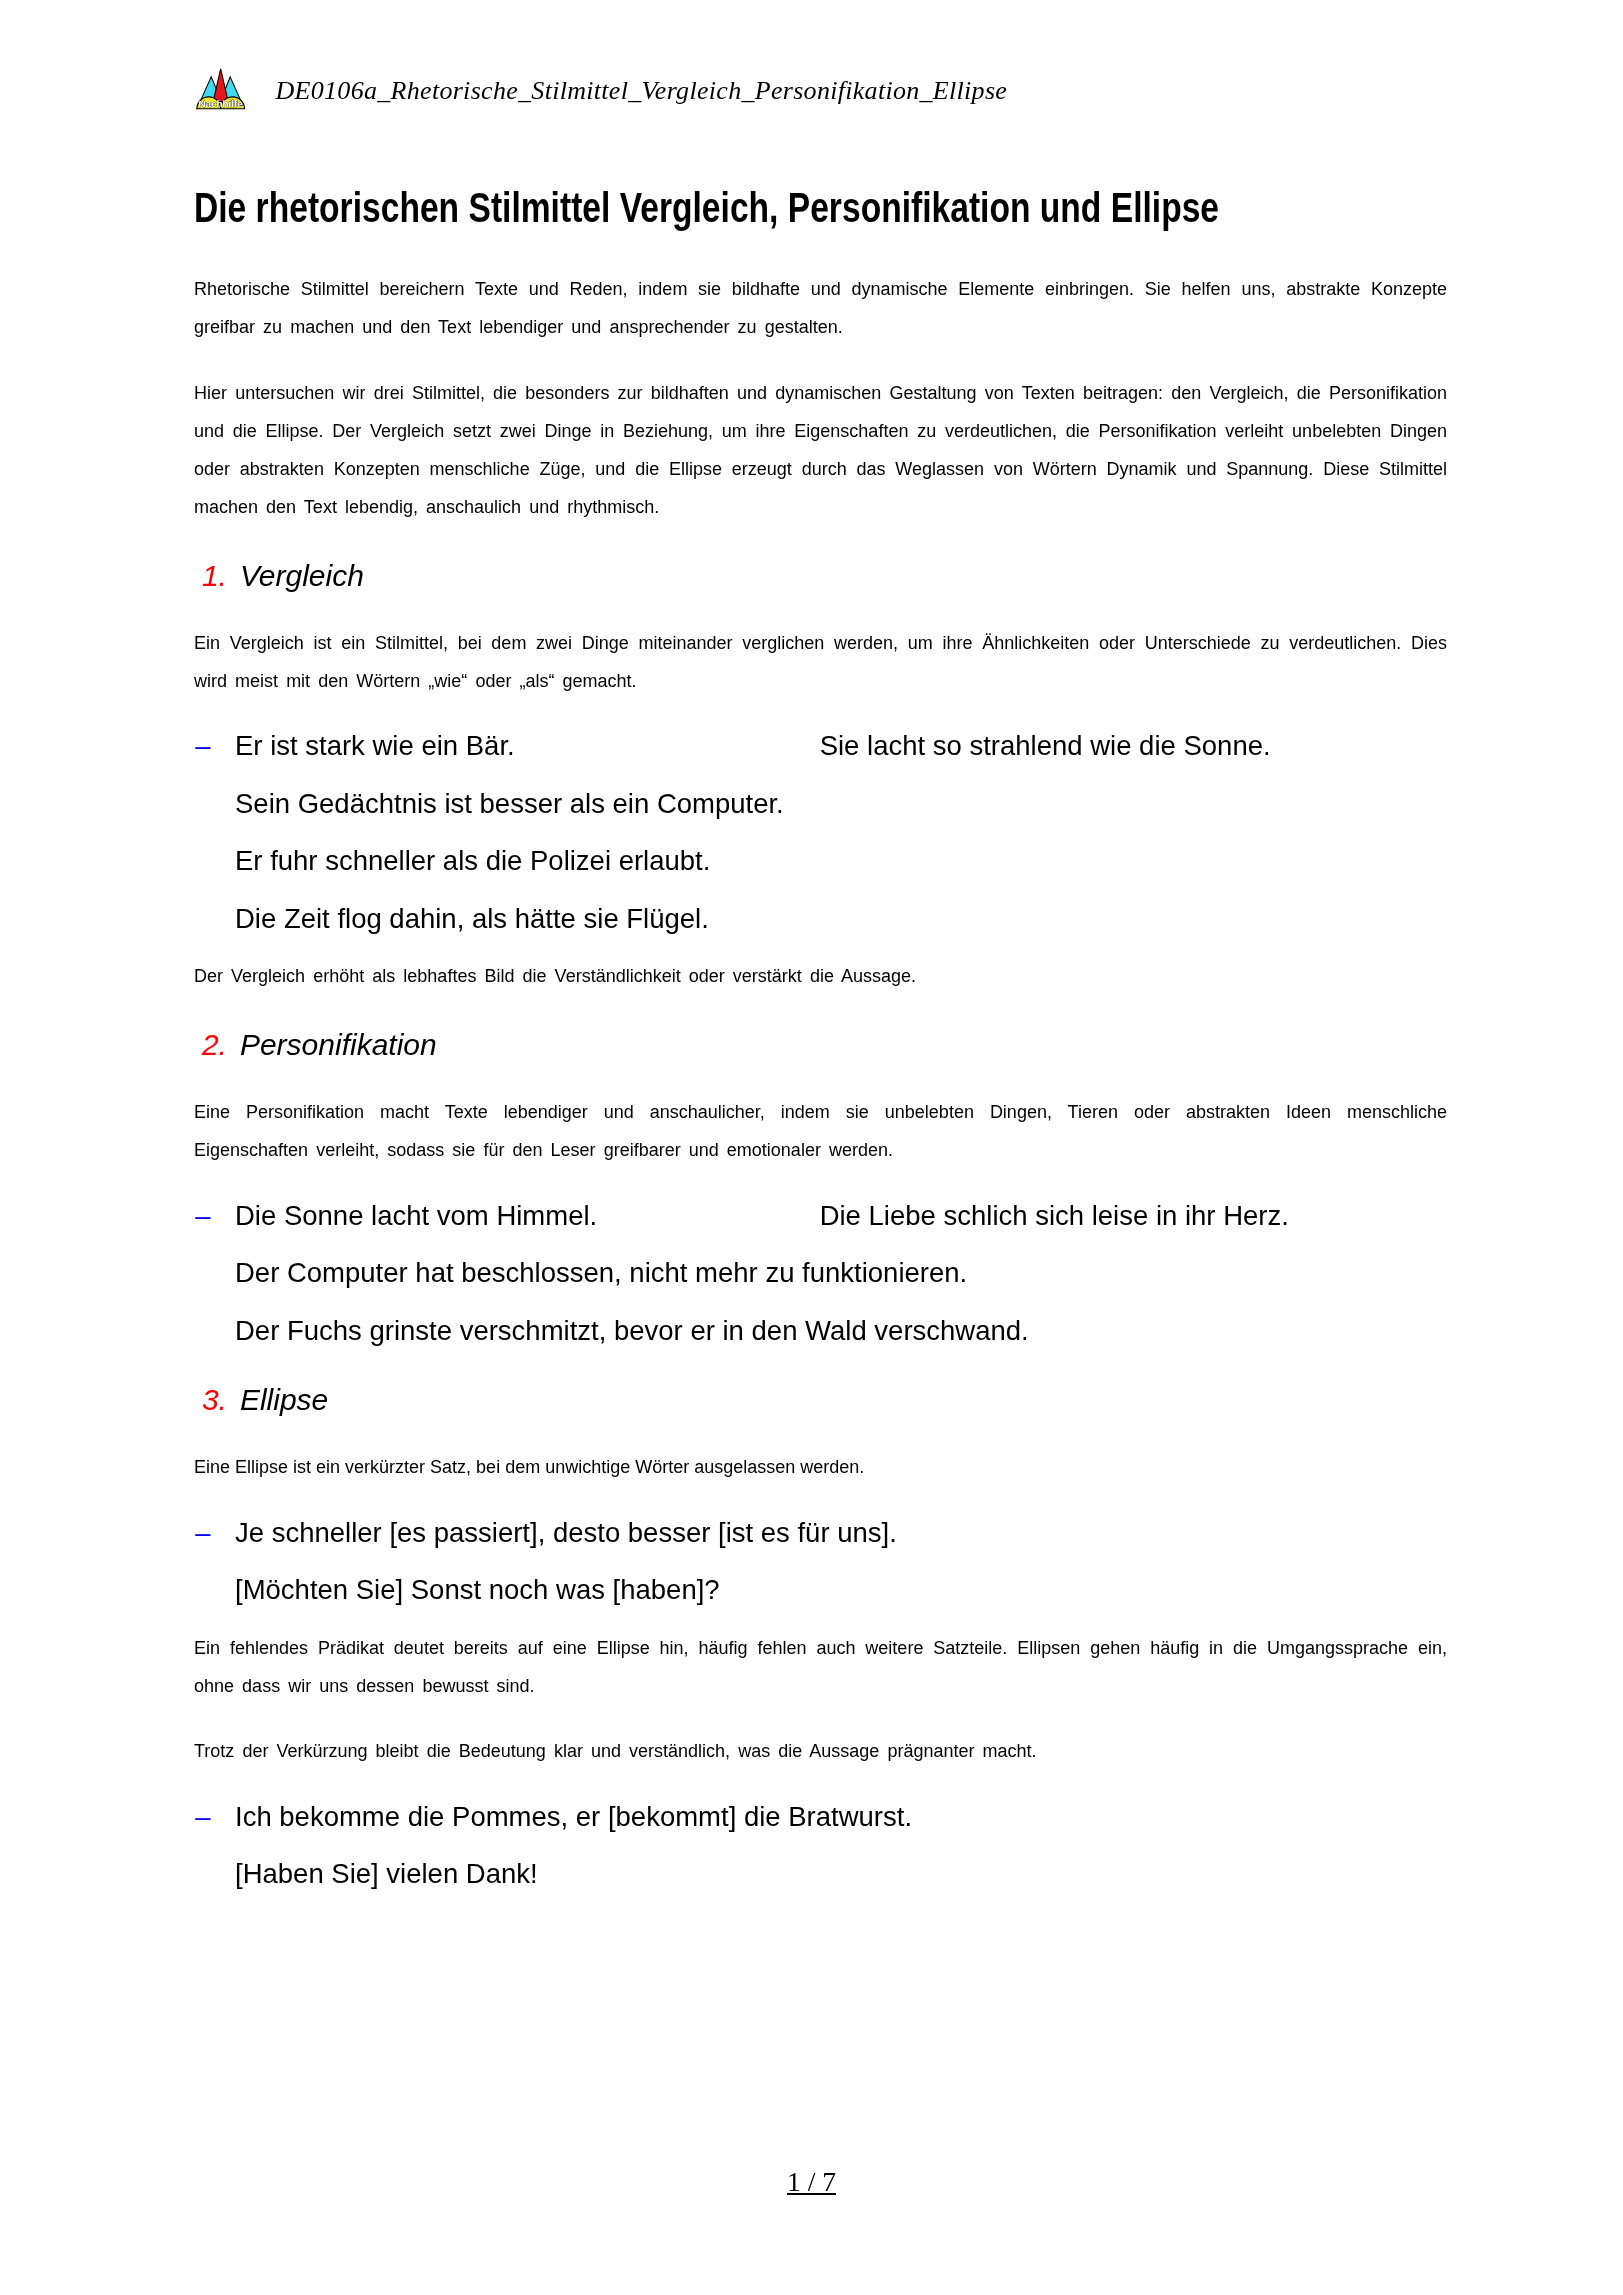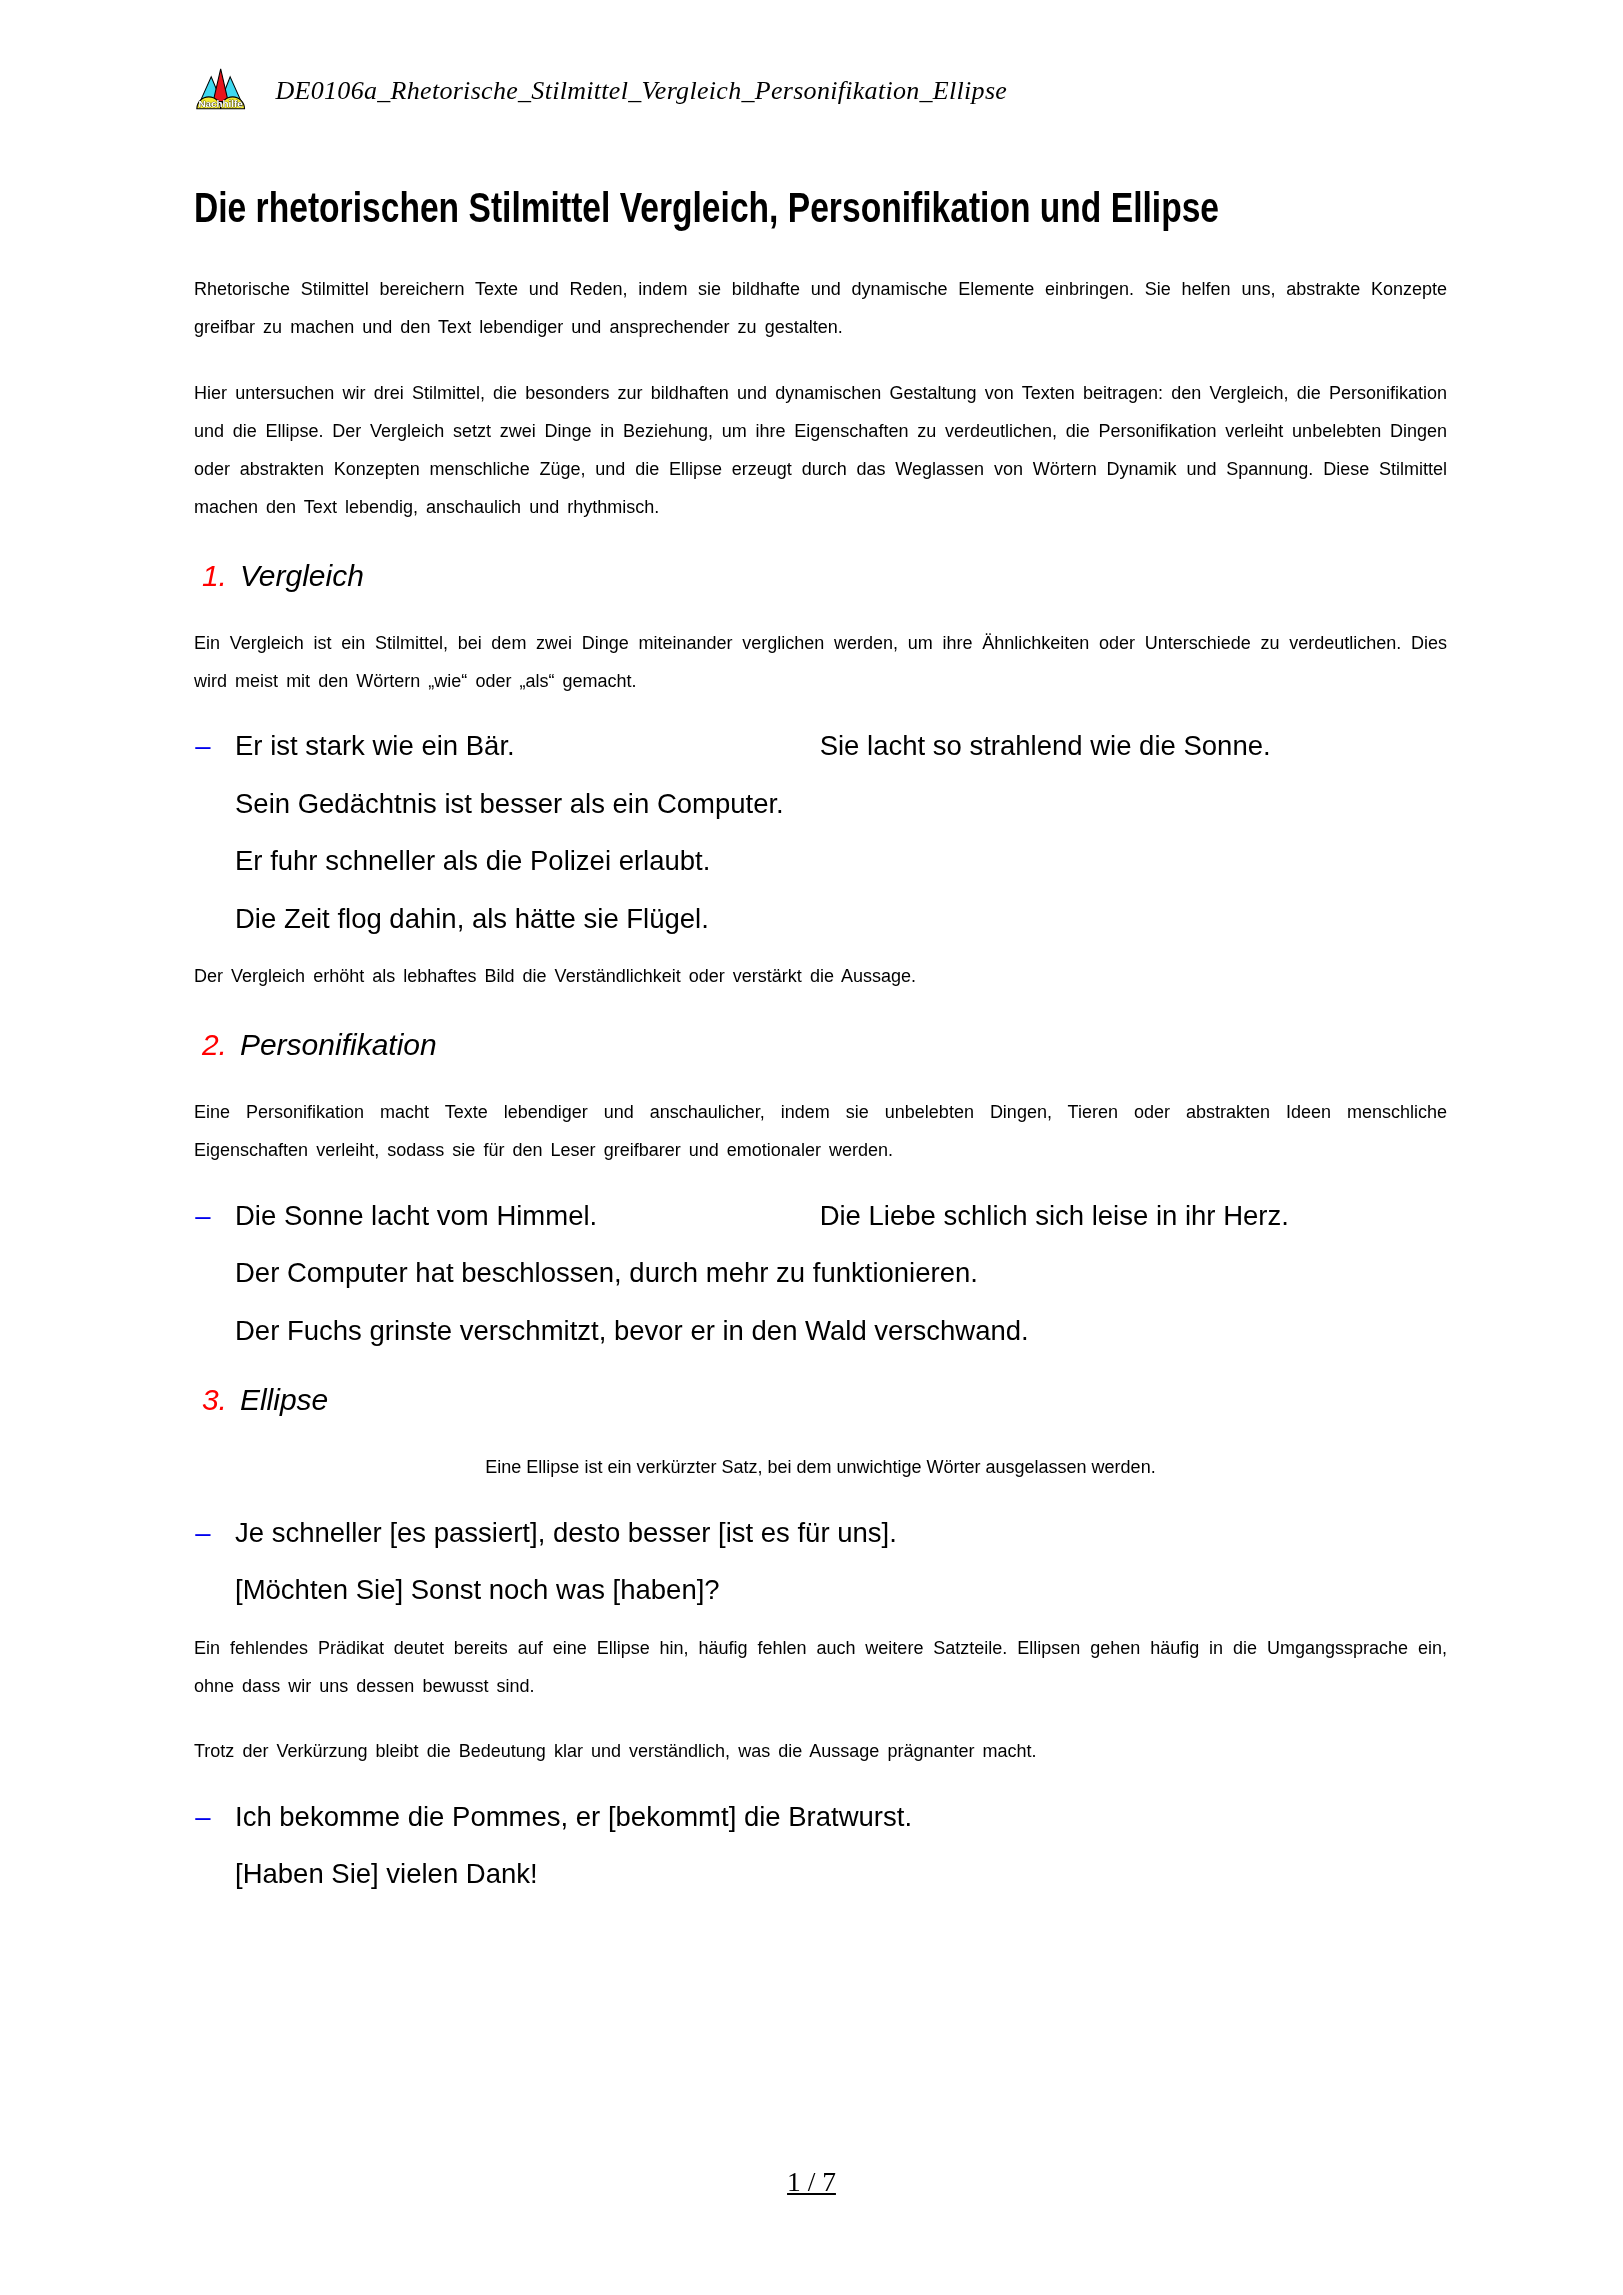--- a/index.html
+++ b/index.html
@@ -35,21 +35,21 @@
     font-size:42px; line-height:50px; font-weight:bold;
     white-space:nowrap;
     transform:scaleX(0.80); transform-origin:0 50%;
   }
   p.body {
     margin:0 0 27.5px 0;
     font-size:18px; line-height:38px;
     text-align:justify;
     word-spacing:0.17em;
   }
-  p.nojust { text-align:center; word-spacing:normal; }
+  p.nojust { text-align:left; word-spacing:normal; }
   h2.sec {
     margin:31px 0 29px 0;
     font-size:30px; line-height:38px; font-weight:normal;
     padding-left:7.9px;
     font-style:italic;
   }
   h2.sec .num { color:#ff0000; margin-right:13px; }
   .ex-row {
     position:relative;
     margin:0 0 19.6px 0;
@@ -122,21 +122,21 @@
       <span class="num">2.</span><span>Personifikation</span>
     </h2>
     <p class="body">Eine Personifikation macht Texte lebendiger und anschaulicher, indem sie unbelebten Dingen, Tieren oder abstrakten Ideen menschliche Eigenschaften verleiht, sodass sie für den Leser greifbarer und emotionaler werden.</p>
 
     <div class="ex-row">
       <span class="dash">–</span>
       <span class="ex1 two">Die Sonne lacht vom Himmel.</span>
       <span class="ex2">Die Liebe schlich sich leise in ihr Herz.</span>
     </div>
     <div class="ex-row">
-      <span class="ex1">Der Computer hat beschlossen, durch mehr zu funktionieren.</span>
+      <span class="ex1">Der Computer hat beschlossen, nicht mehr zu funktionieren.</span>
     </div>
     <div class="ex-row group-end">
       <span class="ex1">Der Fuchs grinste verschmitzt, bevor er in den Wald verschwand.</span>
     </div>
 
     <h2 class="sec">
       <span class="num">3.</span><span>Ellipse</span>
     </h2>
     <p class="body nojust">Eine Ellipse ist ein verkürzter Satz, bei dem unwichtige Wörter ausgelassen werden.</p>
 

